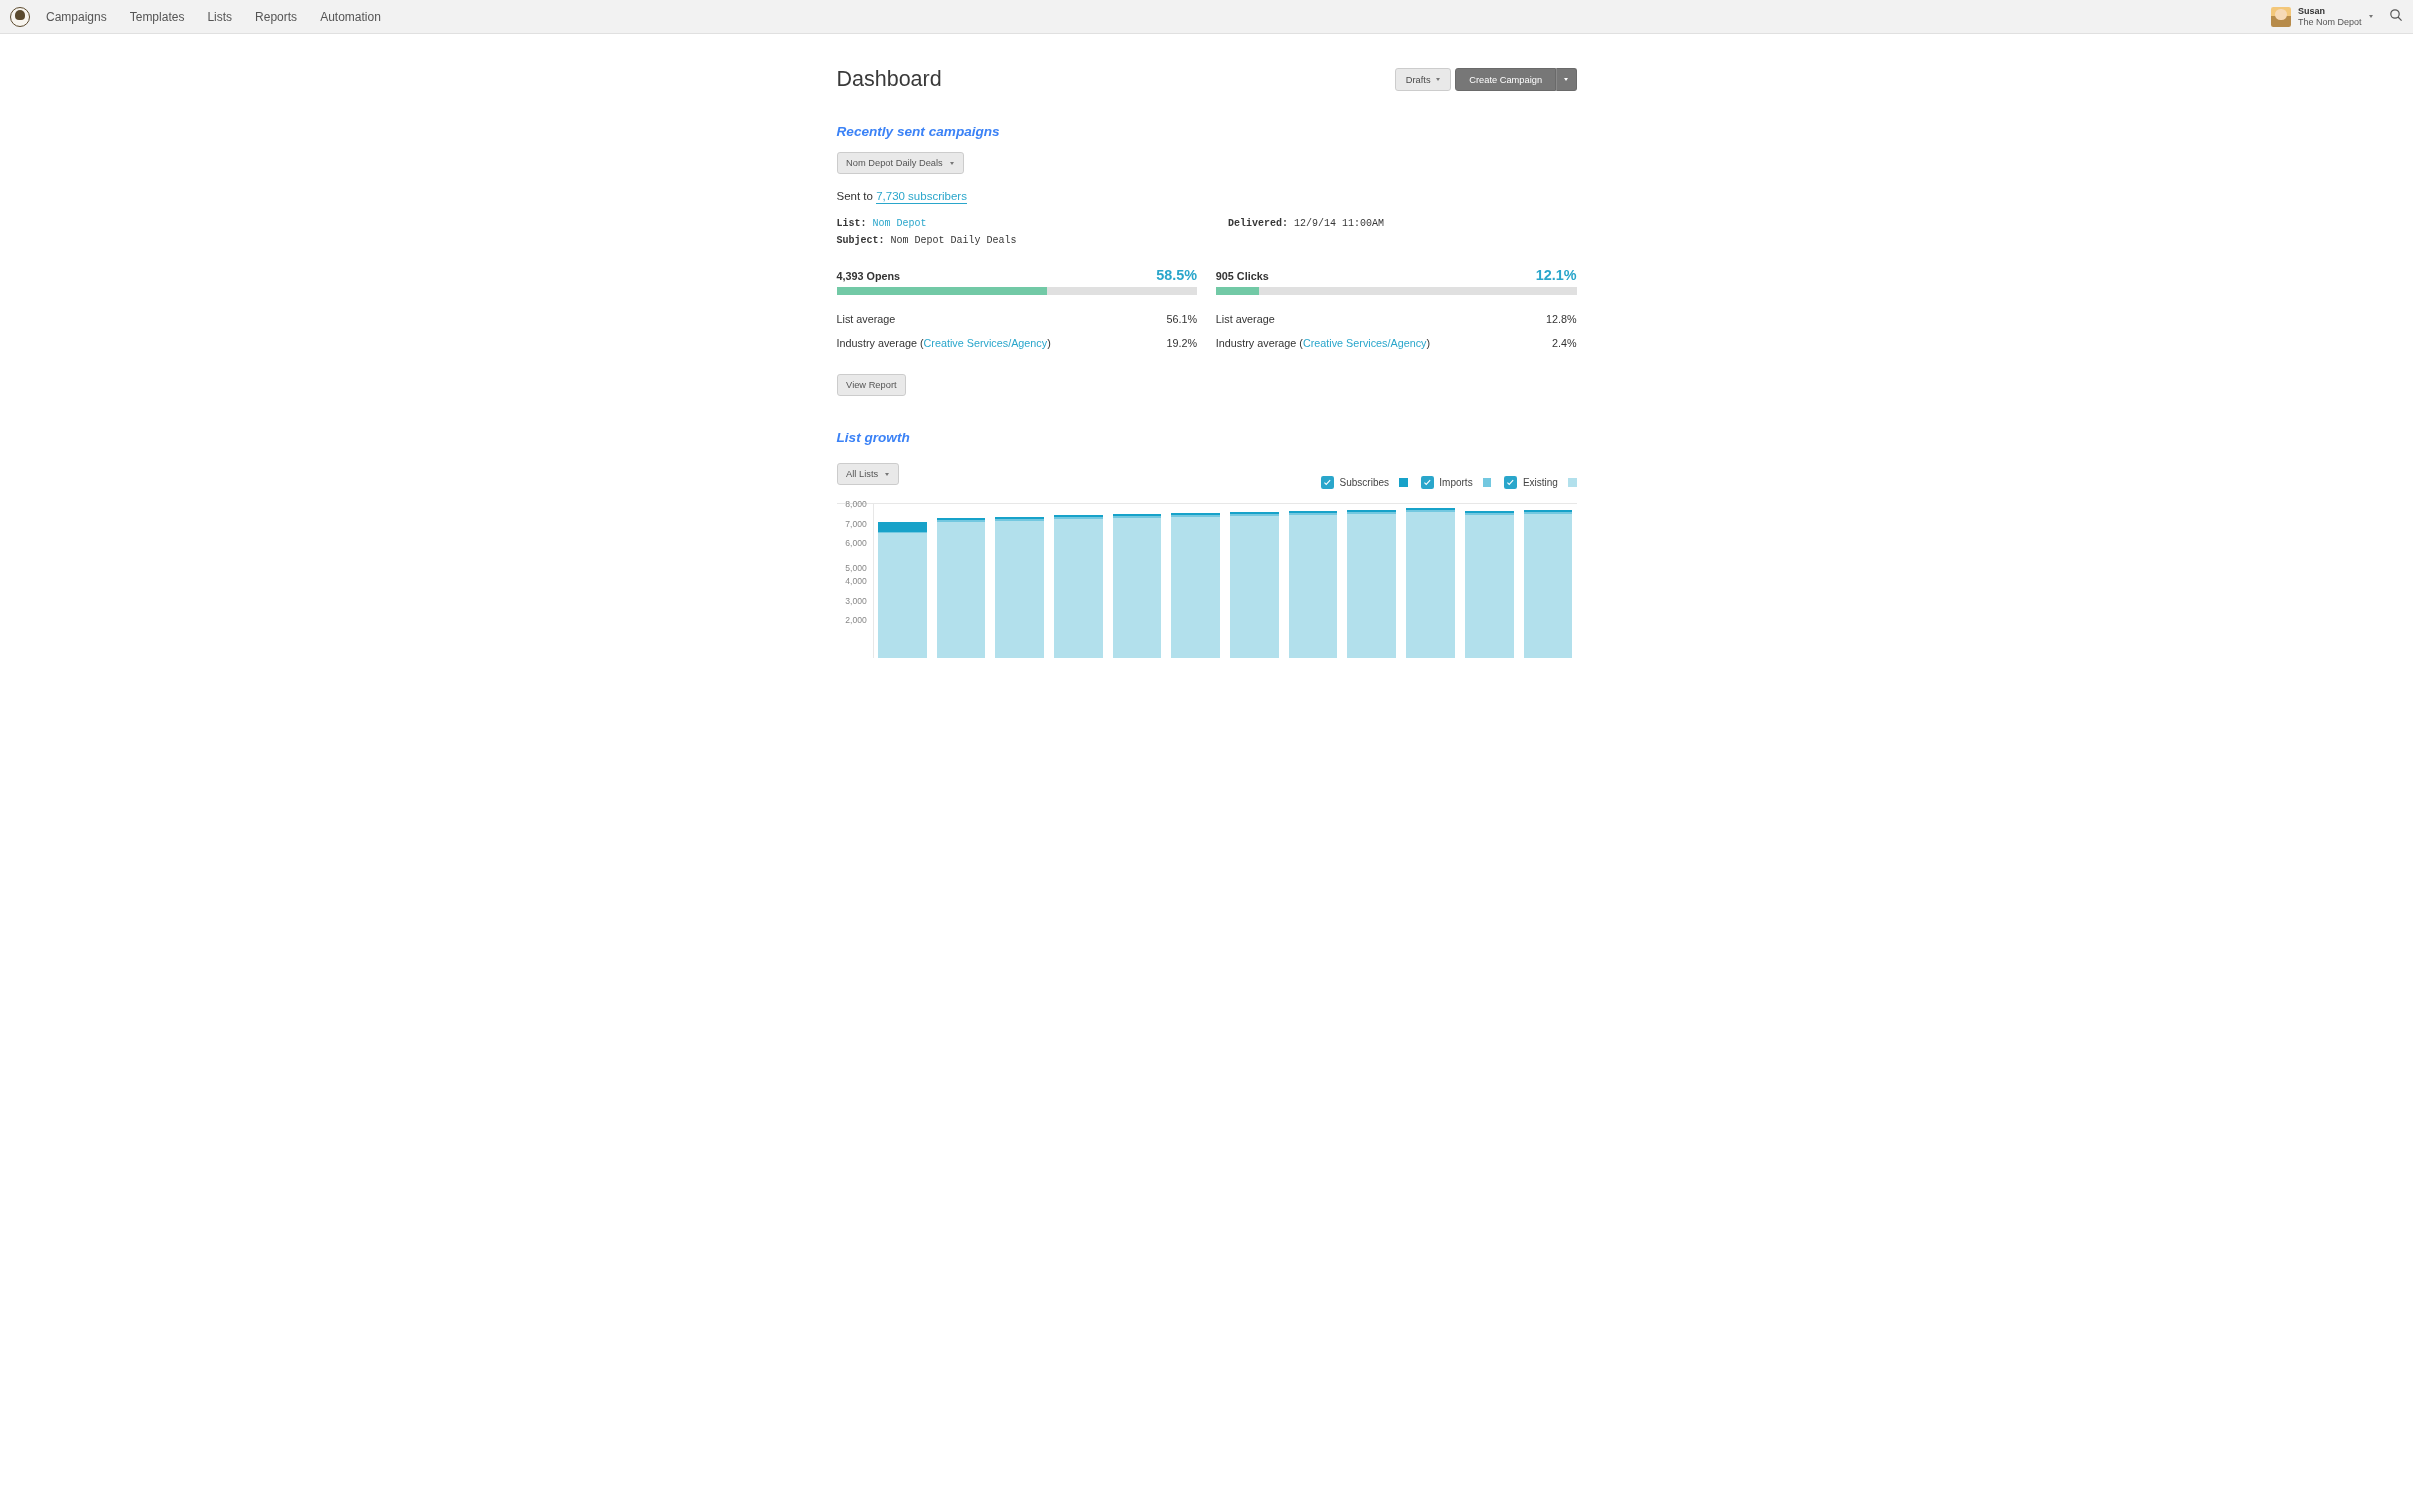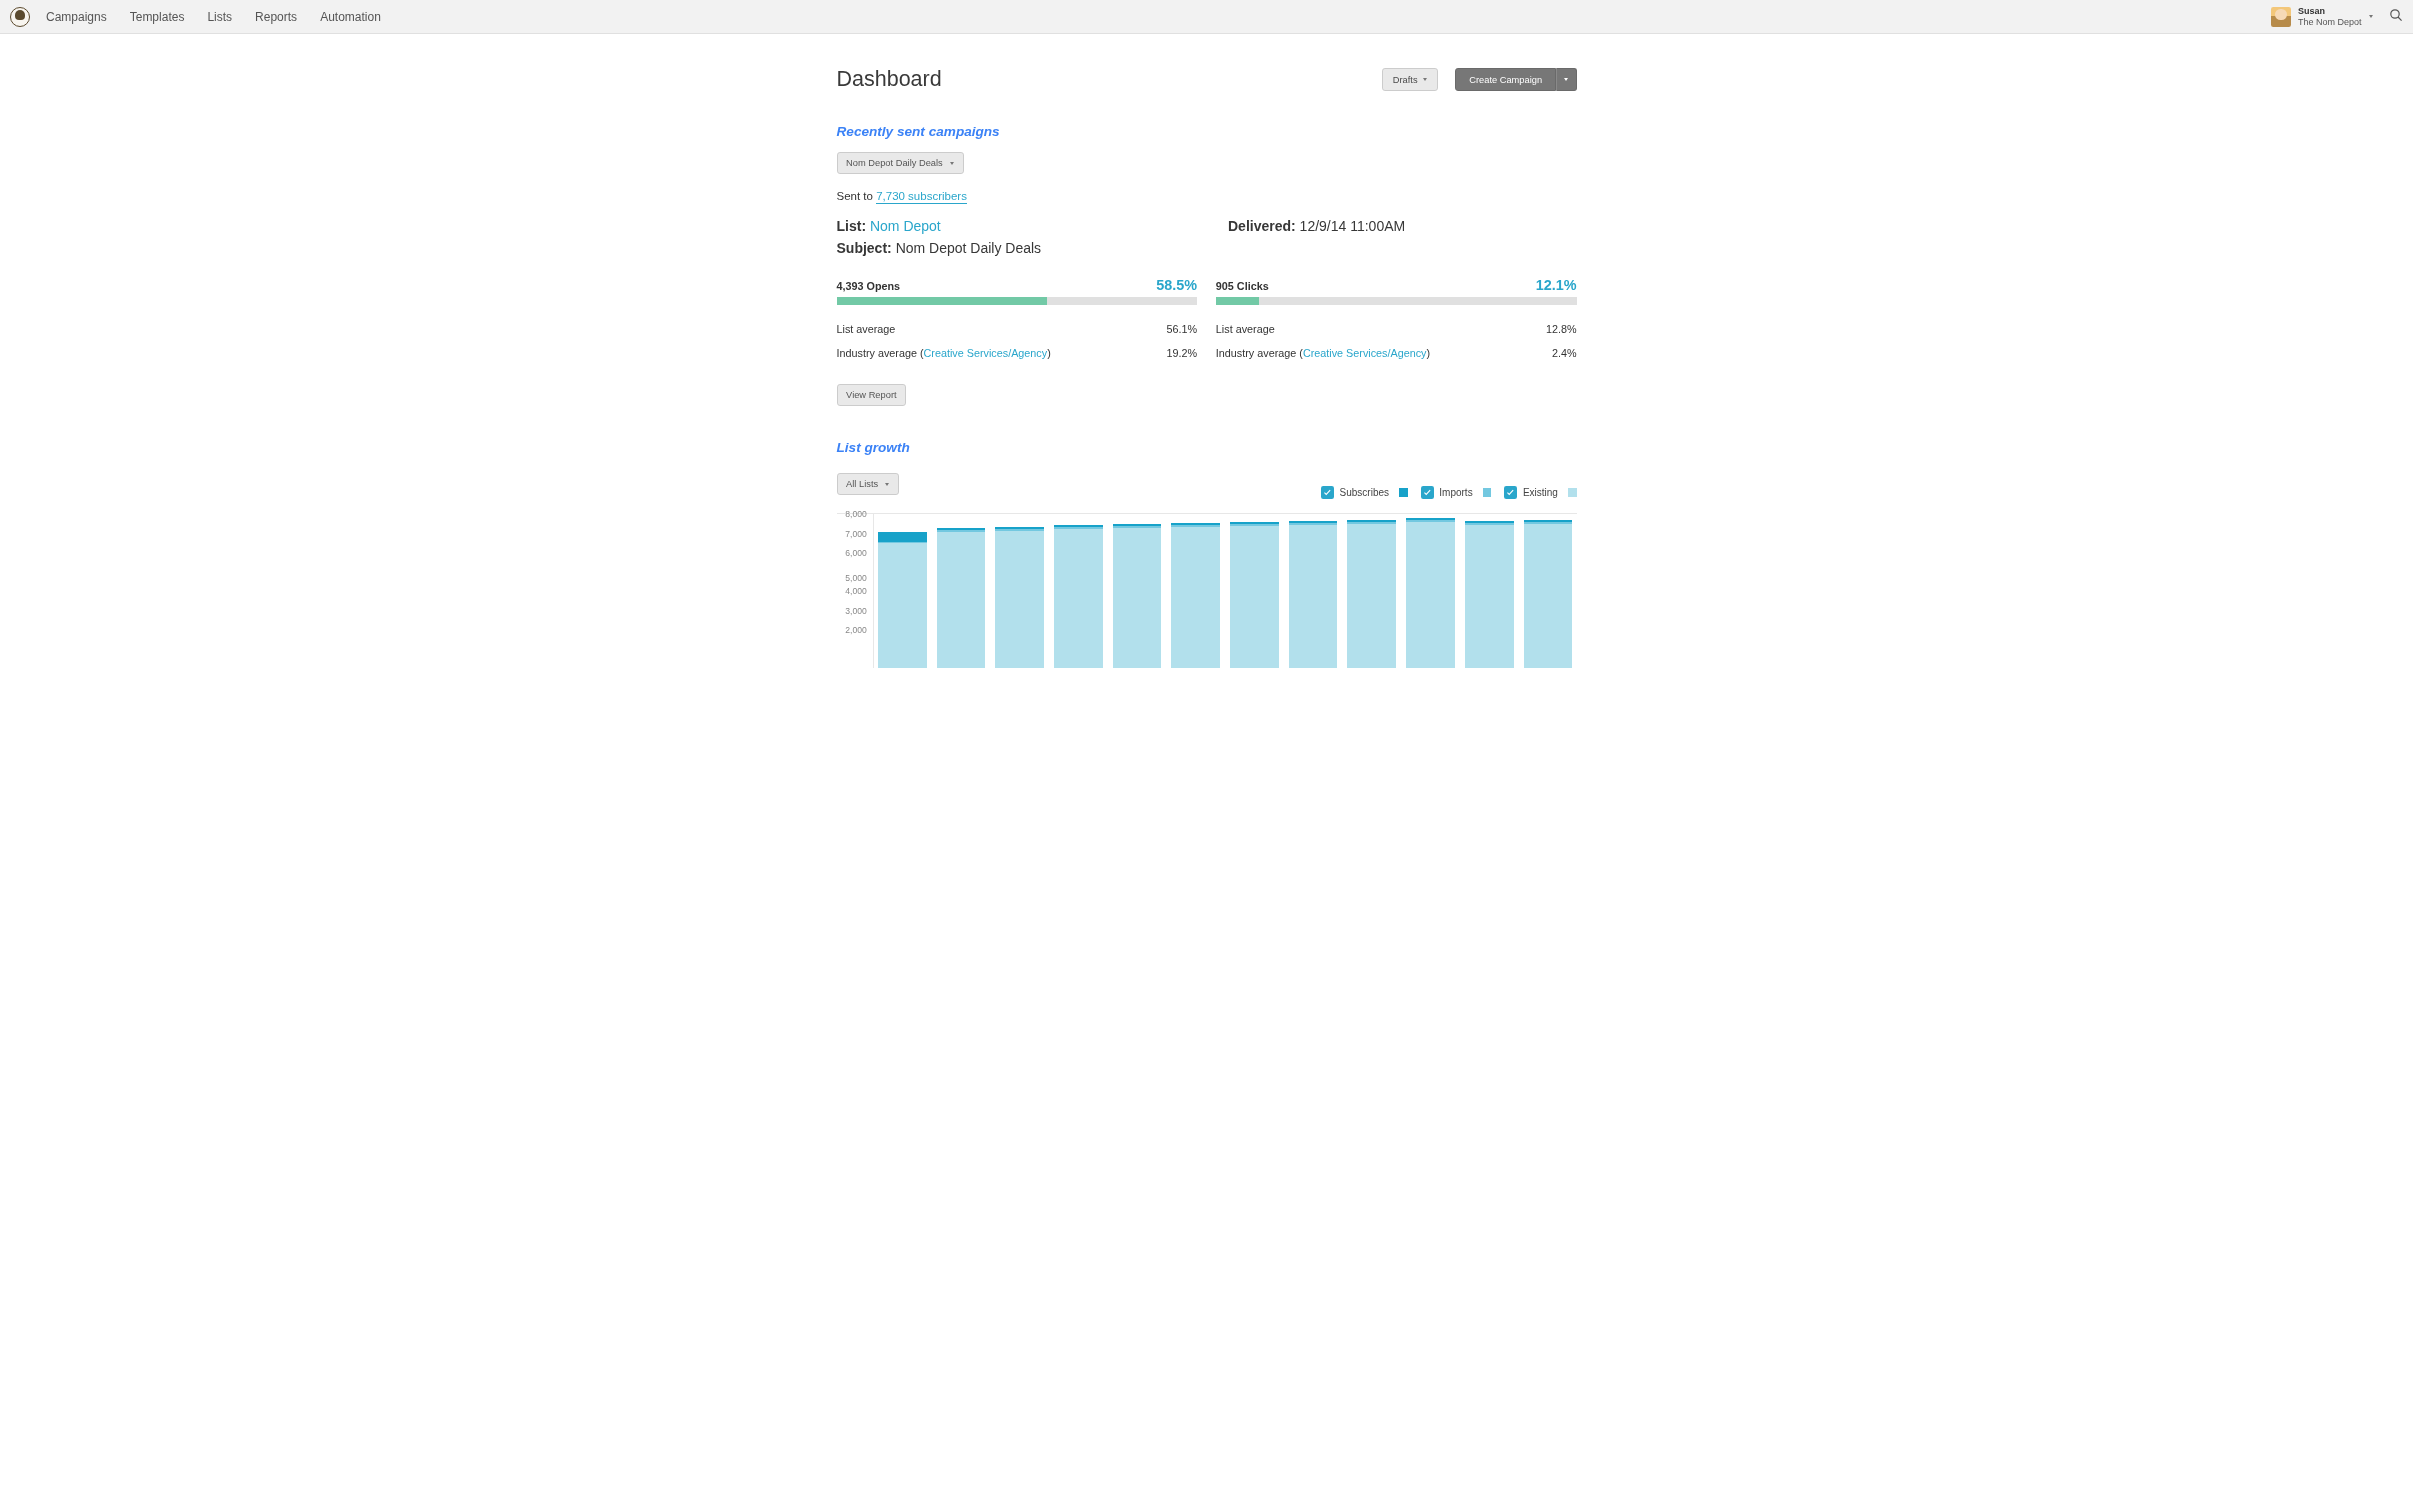--- a/index.html
+++ b/index.html
@@ -67,21 +67,21 @@
     margin: 0 auto;
     padding: 33px 0 0 0;
   }
   .page-head {
     display:flex; align-items:center; justify-content:space-between;
     margin-bottom: 32px;
   }
   .page-title {
     font-size: 21.5px; font-weight: 400; color:#3a3a3a;
   }
-  .head-buttons { display:flex; gap:17px; align-items:center;}
+  .head-buttons { display:flex; gap:4px; align-items:center;}
   .btn {
     border:0.7px solid #ccc; background:#e9e9e9; border-radius:2.9px;
     padding:5.7px 10px; font-size:9.3px; color:#4a4a4a; cursor:pointer;
     display:inline-flex; align-items:center; gap:5.7px;
   }
   .btn-group { display:flex; }
   .btn-dark {
     background:#777; border:0.7px solid #6a6a6a; color:#fff;
     border-radius:2.9px 0 0 2.9px; padding:5.7px 13px; cursor:pointer; font-size:9.3px;
   }
@@ -96,21 +96,21 @@
     margin-bottom: 13px;
   }
   .btn-mini {
     border:0.7px solid #ccc; background:#e9e9e9; border-radius:2.9px;
     padding:5px 8.6px; font-size:9.3px; color:#555; cursor:pointer;
     display:inline-flex; align-items:center; gap:7.2px;
   }
   .sent-to { font-size:11.5px; margin-top:16px; margin-bottom:16px; color:#333;}
   .link { color:#2aa6cb; text-decoration:none; cursor:pointer;}
   .link.underline { border-bottom:0.7px solid #2aa6cb; padding-bottom:0.7px;}
-  .meta-row { display:flex; gap:43px; margin-bottom:5.7px; font-size:14px;}
+  .meta-row { display:flex; gap:43px; margin-bottom:5.7px; font-size:10px;font-family:Liberation Mono, monospace;}
   .meta-row > div { flex:1; }
   .meta-label { font-weight:700; }
   .stats-2col { display:flex; gap:18.7px; margin-top:21.5px; }
   .stat { flex:1; }
   .stat-top { display:flex; justify-content:space-between; align-items:baseline; margin-bottom:4.3px;}
   .stat-count { font-size:10.8px; font-weight:700; color:#333;}
   .stat-pct { font-size:14.4px; font-weight:600; color:#2aa6cb;}
   .bar { height:7.2px; background:#e0e0e0; overflow:hidden; }
   .bar .fill { height:100%; background:#72c9a6; }
   .stat-rows { margin-top:13px; font-size:10.8px; color:#333;}

